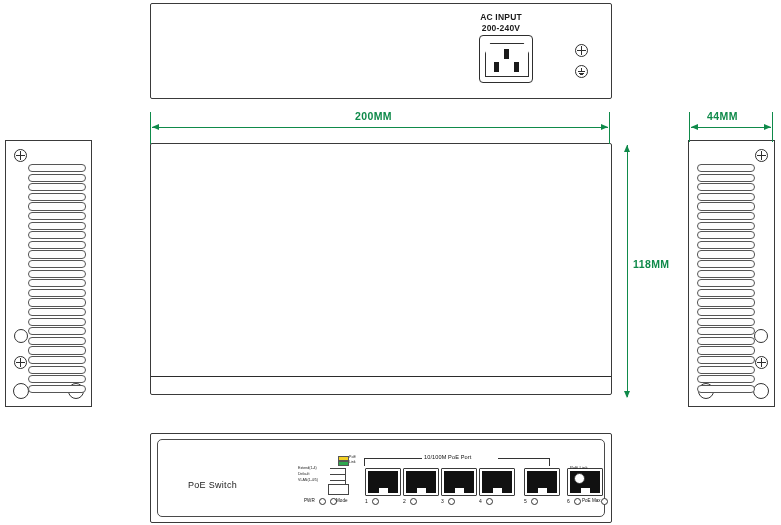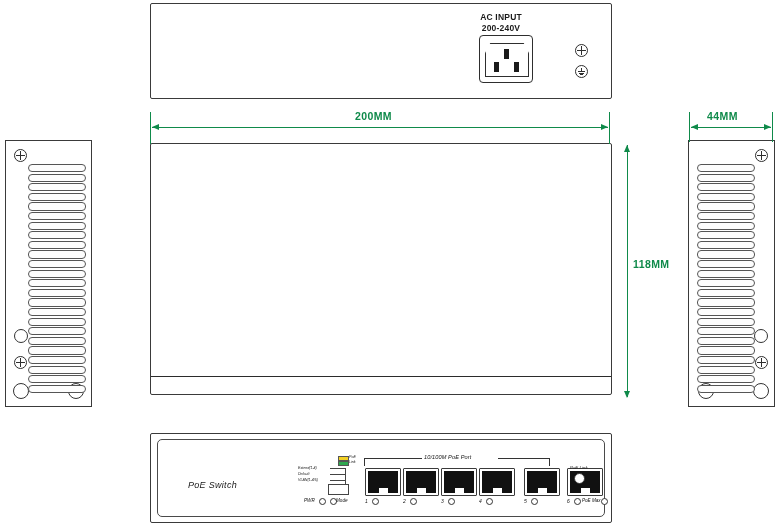--- a/index.html
+++ b/index.html
@@ -31,21 +31,21 @@
   
   #top-view{left:150px;top:143px;width:460px;height:250px;}
   #top-view-divider{position:absolute;left:0;right:0;bottom:17px;height:1.4px;background:#2b2b2b;}
 
   
   .side-panel{position:absolute;border:1.3px solid #3a3a3a;background:#fff;}
   .vent{position:absolute;border:1px solid #555;border-radius:4px;background:#fdfdfd;}
 
   
   #front-panel{left:150px;top:433px;width:460px;height:88px;}
-  #front-inner{left:6px;top:5px;right:6px;bottom:5px;width:auto;height:auto;font-style:italic;}
+  #front-inner{left:6px;top:5px;right:6px;bottom:5px;width:auto;height:auto;}
 
   .brand{position:absolute;font-size:9px;color:#1a1a1a;letter-spacing:.3px;}
 
   .led{position:absolute;border:.6px solid #555;}
   .legend-txt{position:absolute;font-size:3.6px;color:#222;line-height:4.4px;white-space:nowrap;}
   .grp-label{position:absolute;font-size:5.6px;color:#111;white-space:nowrap;letter-spacing:.1px;}
   .grp-line{position:absolute;background:#333;}
 
   .rj45{position:absolute;border:1.1px solid #3a3a3a;background:#fff;border-radius:1px;}
   .rj45 .jack{position:absolute;left:2px;right:2px;top:2px;bottom:2px;background:#111;}

